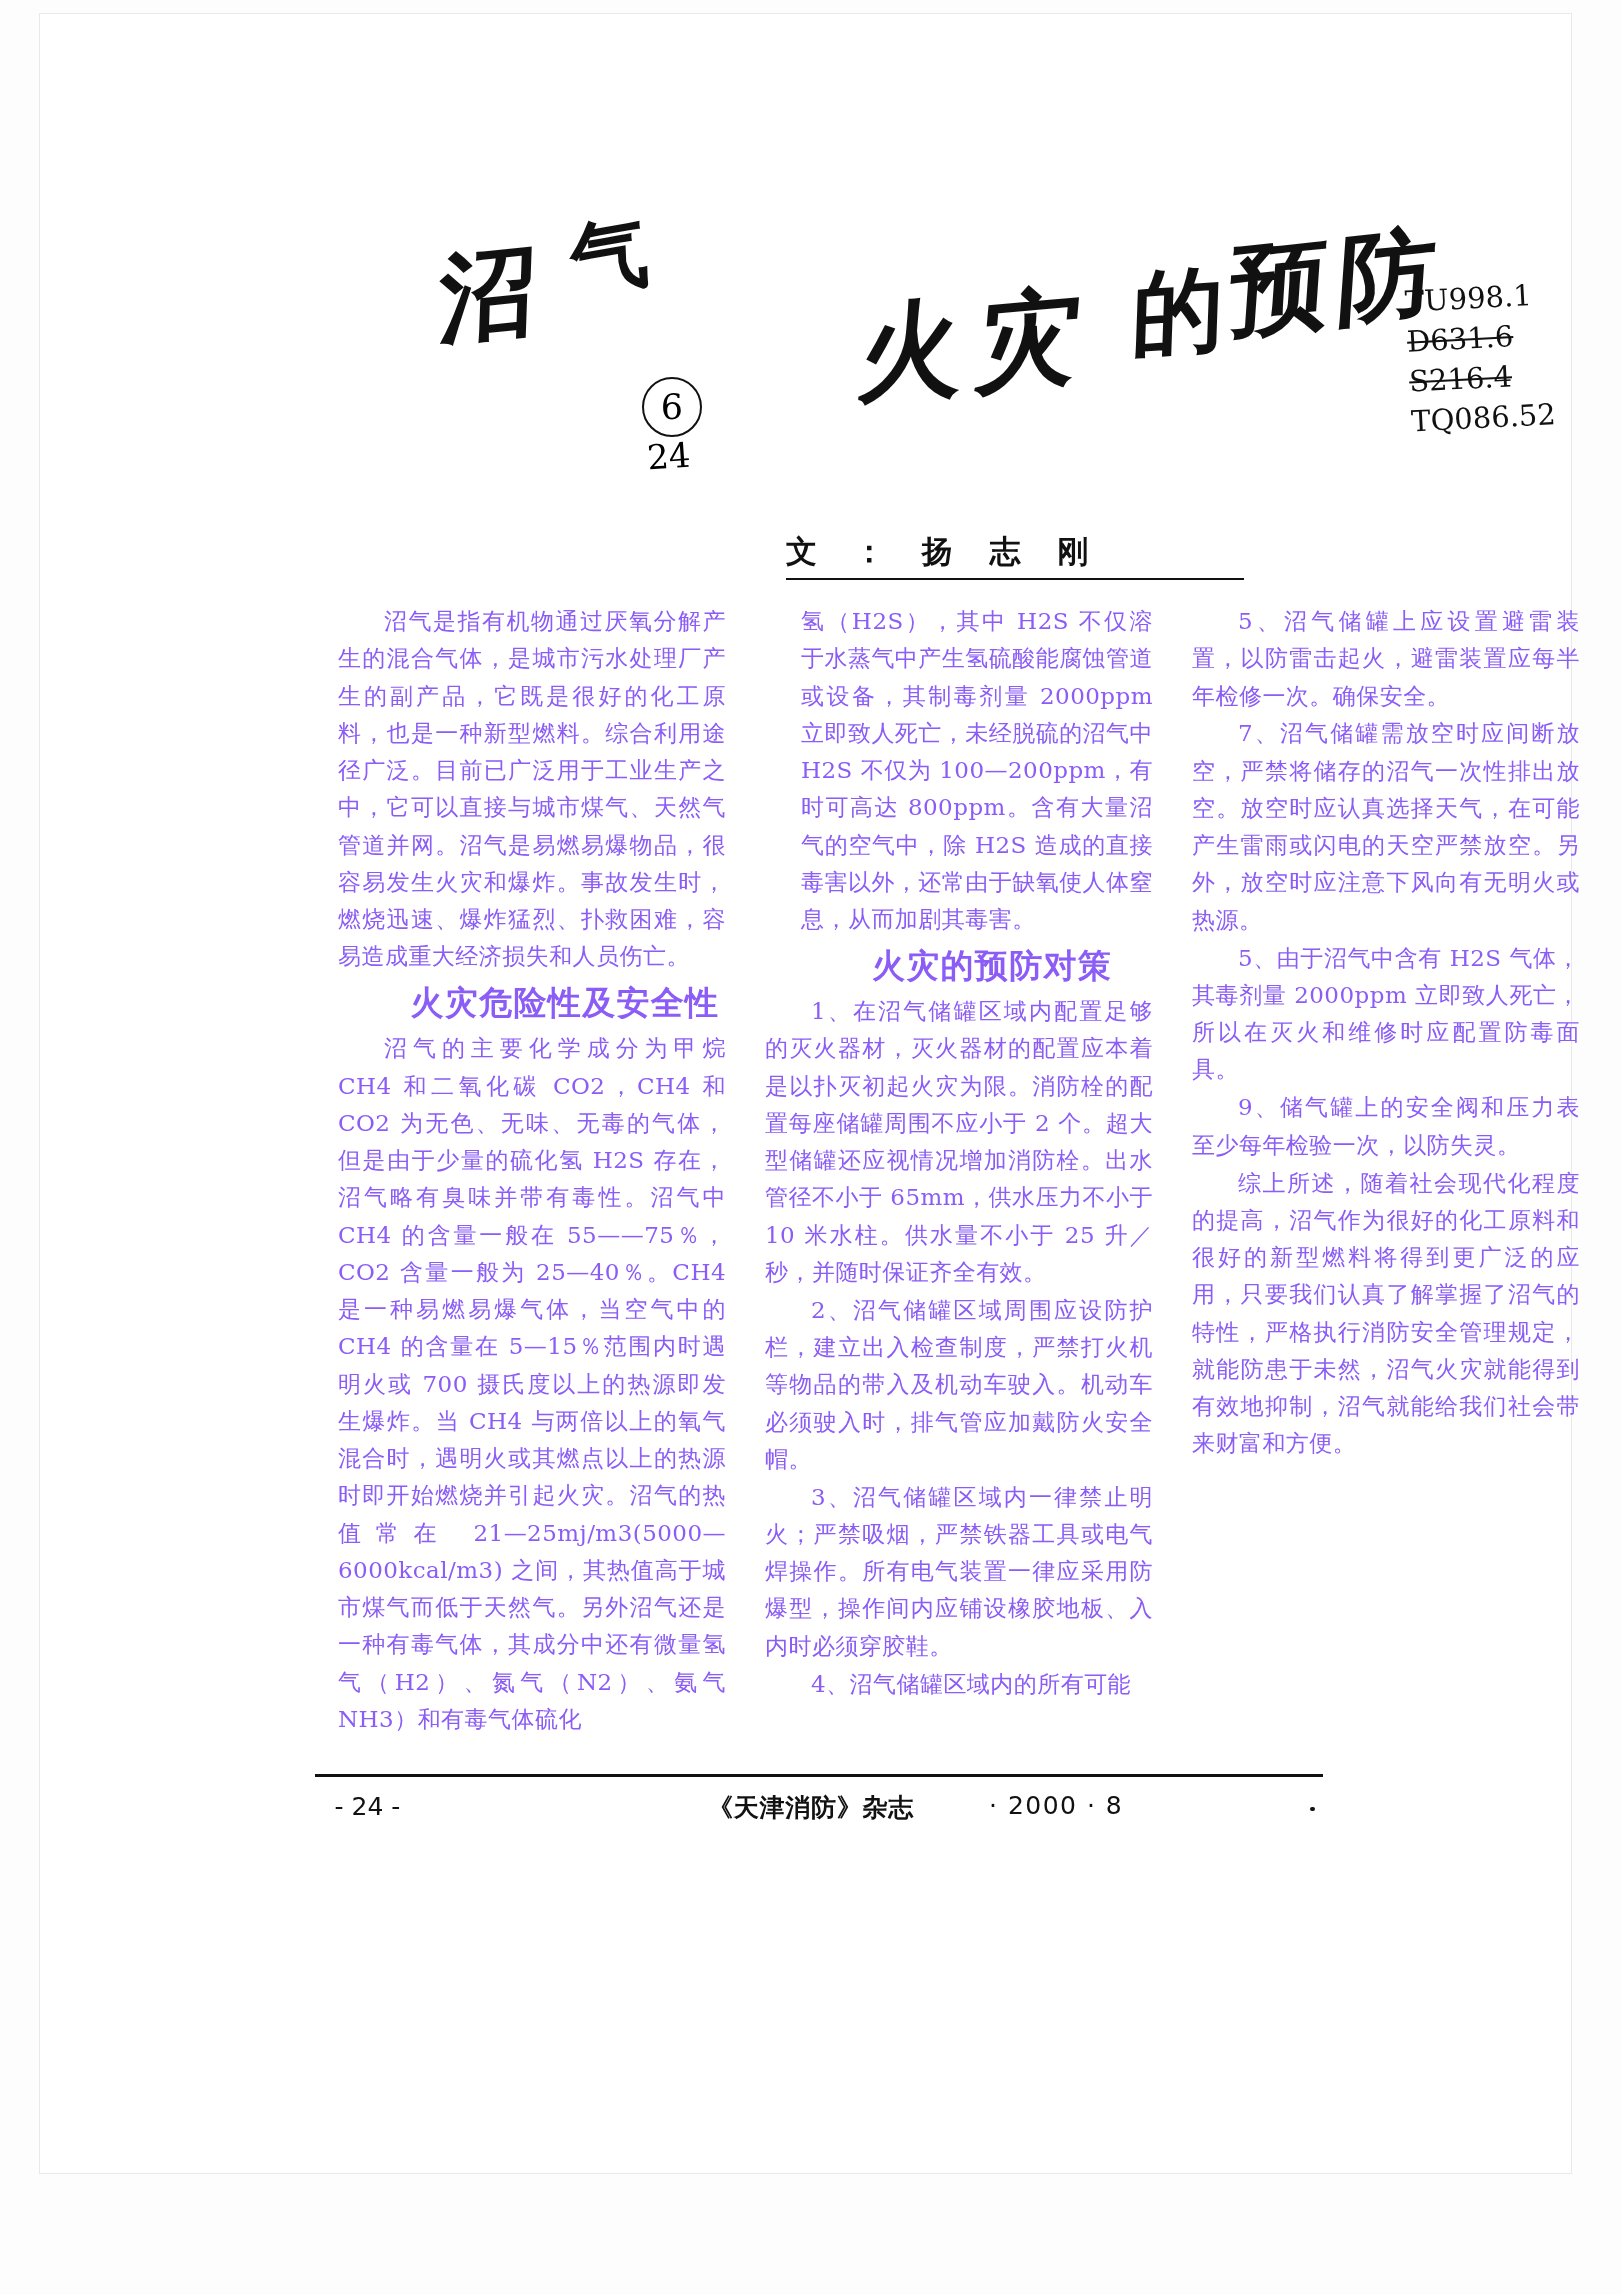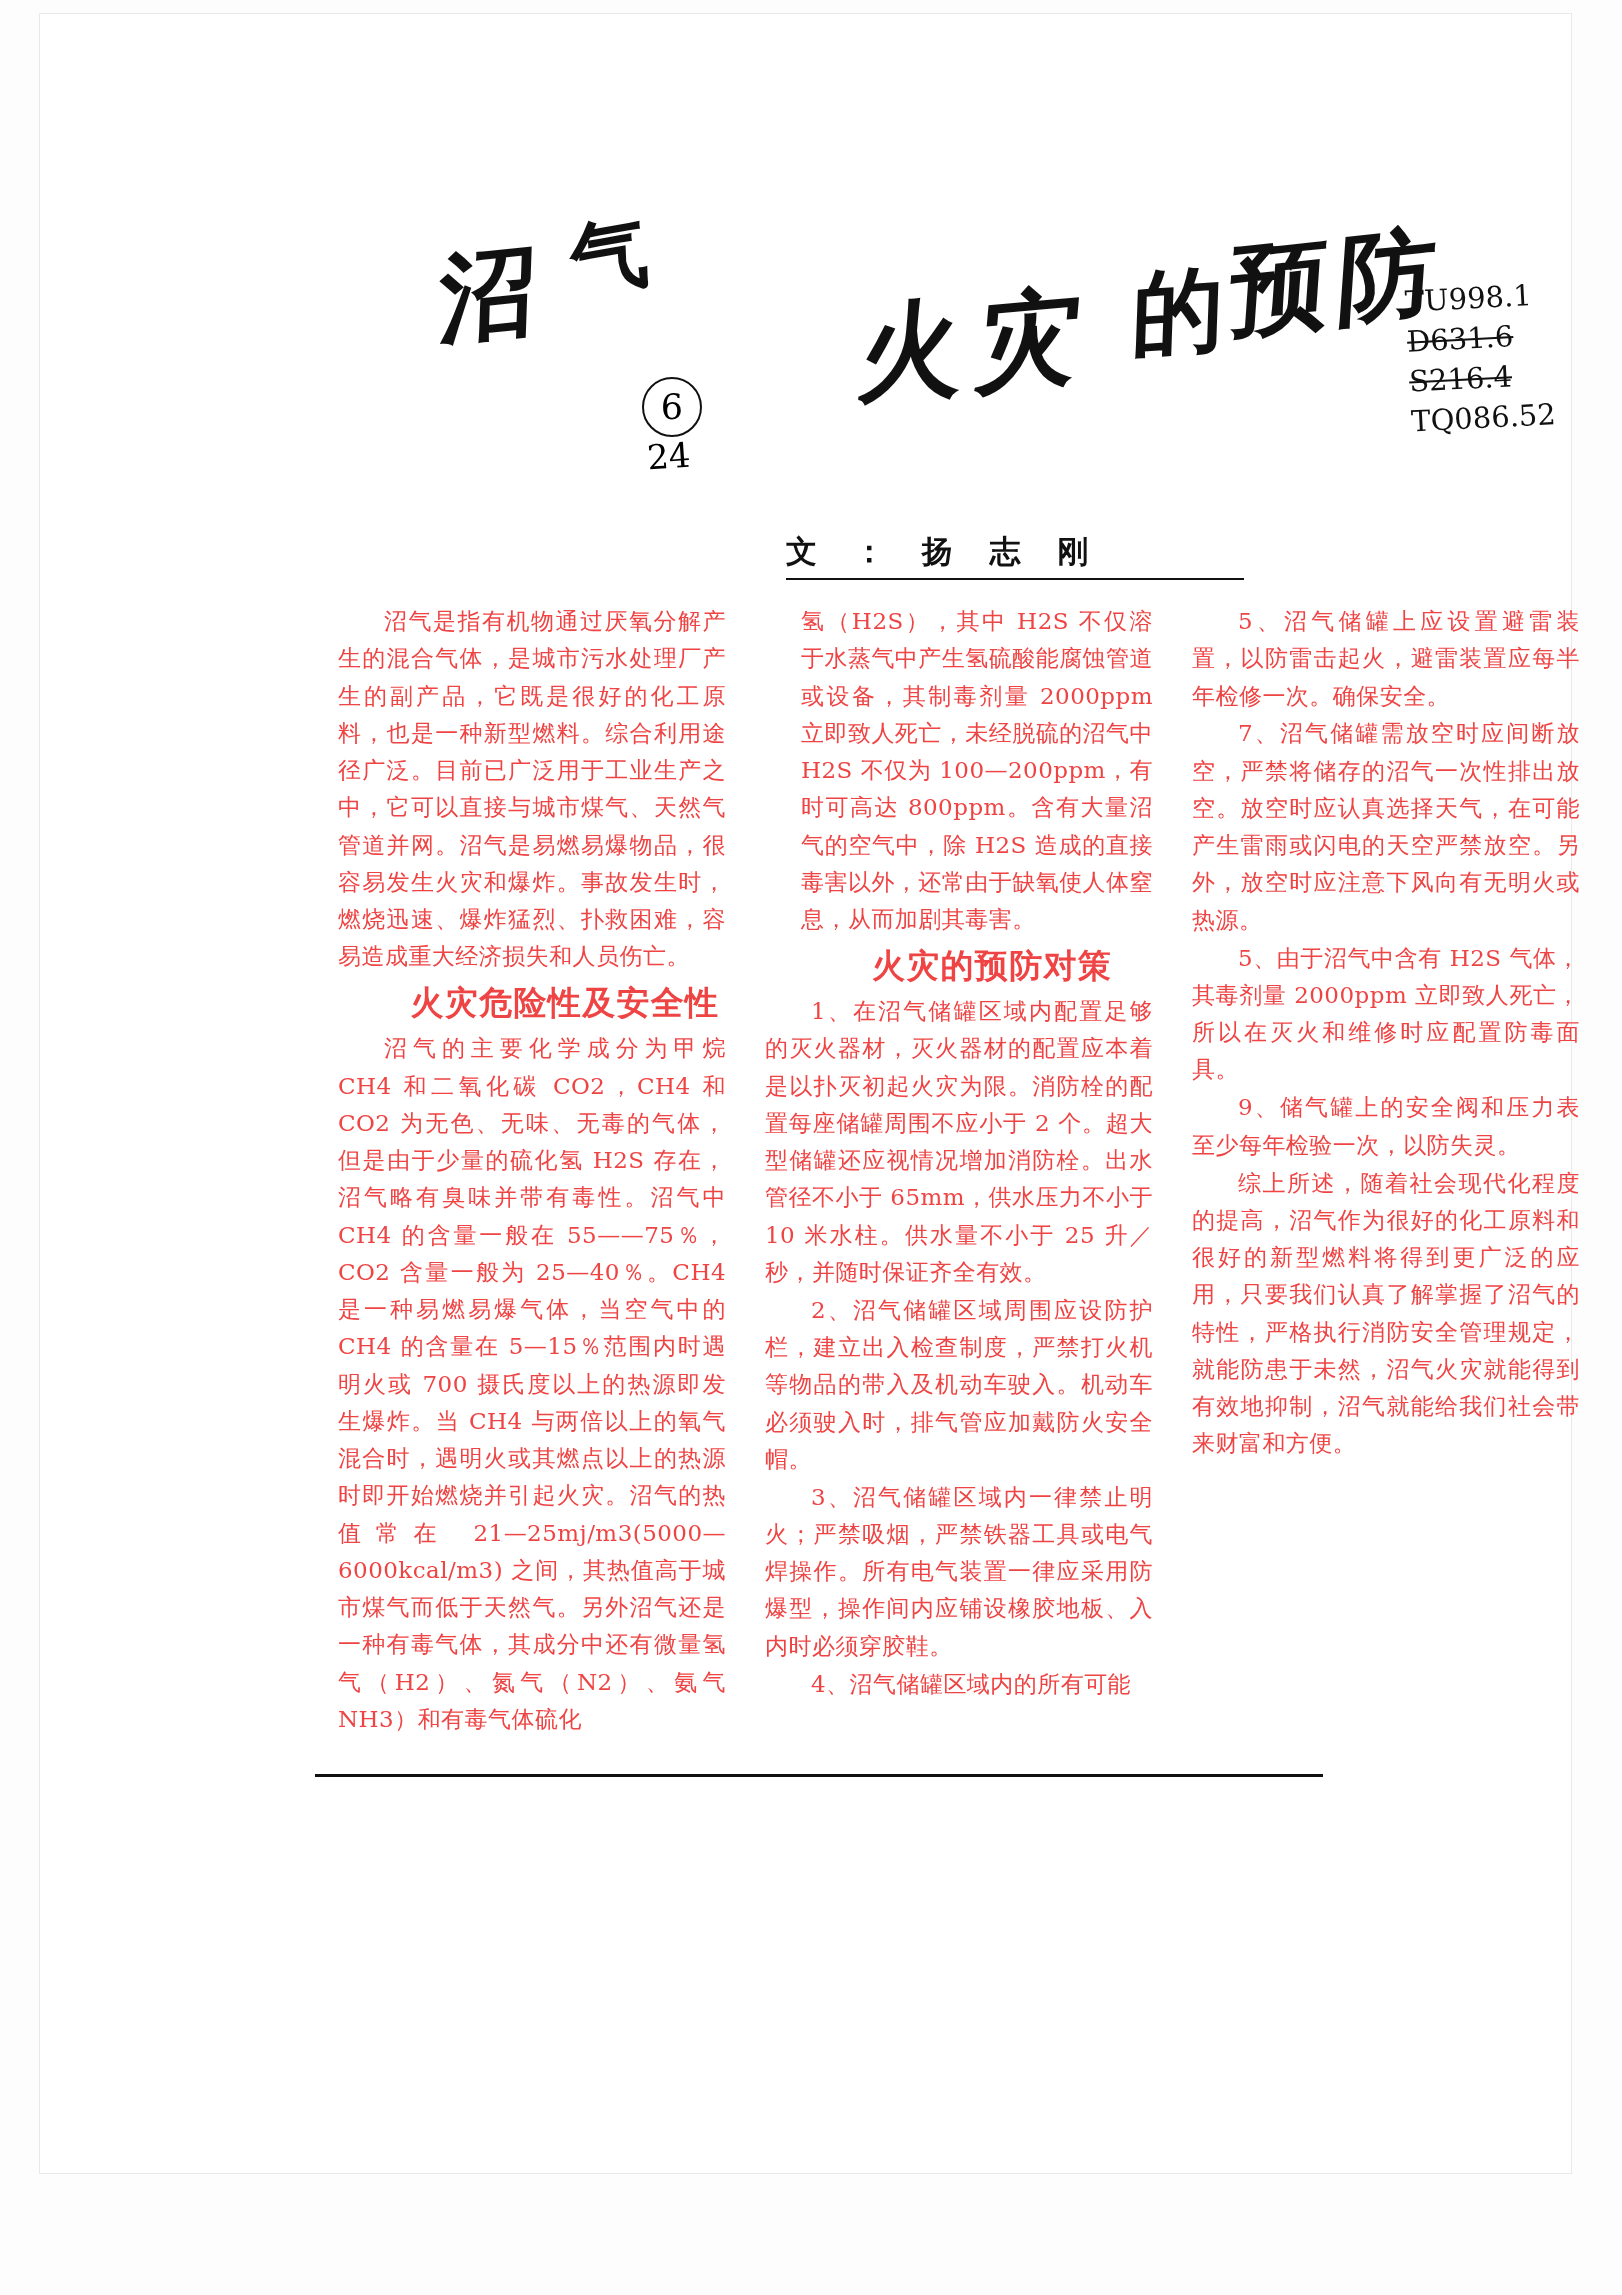--- a/index.html
+++ b/index.html
@@ -144,21 +144,21 @@
     width: 1243px;
     height: 1178px;
     display: flex;
     gap: 39px;
   }
   .col {
     width: 388px;
     font-family: "DejaVu Serif", serif;
     font-size: 23px;
     line-height: 1.62;
-    color: #ef4444;
+    color: #8b5cf6;
     text-align: justify;
     letter-spacing: 0.02em;
   }
   .col p {
     margin: 0 0 0.7px 0;
     text-indent: 2em;
   }
   .col p.noindent { text-indent: 0; margin-left: 36px; }
   .sec-head {
     font-family: "DejaVu Sans", sans-serif;
@@ -262,16 +262,22 @@
       <div class="col">
         <p>5、沼气储罐上应设置避雷装置，以防雷击起火，避雷装置应每半年检修一次。确保安全。</p>
         <p>7、沼气储罐需放空时应间断放空，严禁将储存的沼气一次性排出放空。放空时应认真选择天气，在可能产生雷雨或闪电的天空严禁放空。另外，放空时应注意下风向有无明火或热源。</p>
         <p>5、由于沼气中含有 H2S 气体，其毒剂量 2000ppm 立即致人死亡，所以在灭火和维修时应配置防毒面具。</p>
         <p>9、储气罐上的安全阀和压力表至少每年检验一次，以防失灵。</p>
         <p>综上所述，随着社会现代化程度的提高，沼气作为很好的化工原料和很好的新型燃料将得到更广泛的应用，只要我们认真了解掌握了沼气的特性，严格执行消防安全管理规定，就能防患于未然，沼气火灾就能得到有效地抑制，沼气就能给我们社会带来财富和方便。</p>
       </div>
     </div>
 
     <div class="footer-rule"></div>
+    <div class="footer">
+      <span class="pageno">- 24 -</span>
+      <span class="journal">《天津消防》杂志</span>
+      <span class="issue">· 2000 · 8</span>
+      <span class="dot"></span>
+    </div>
 
   </div>
 </div>
 
 
 </body></html>

